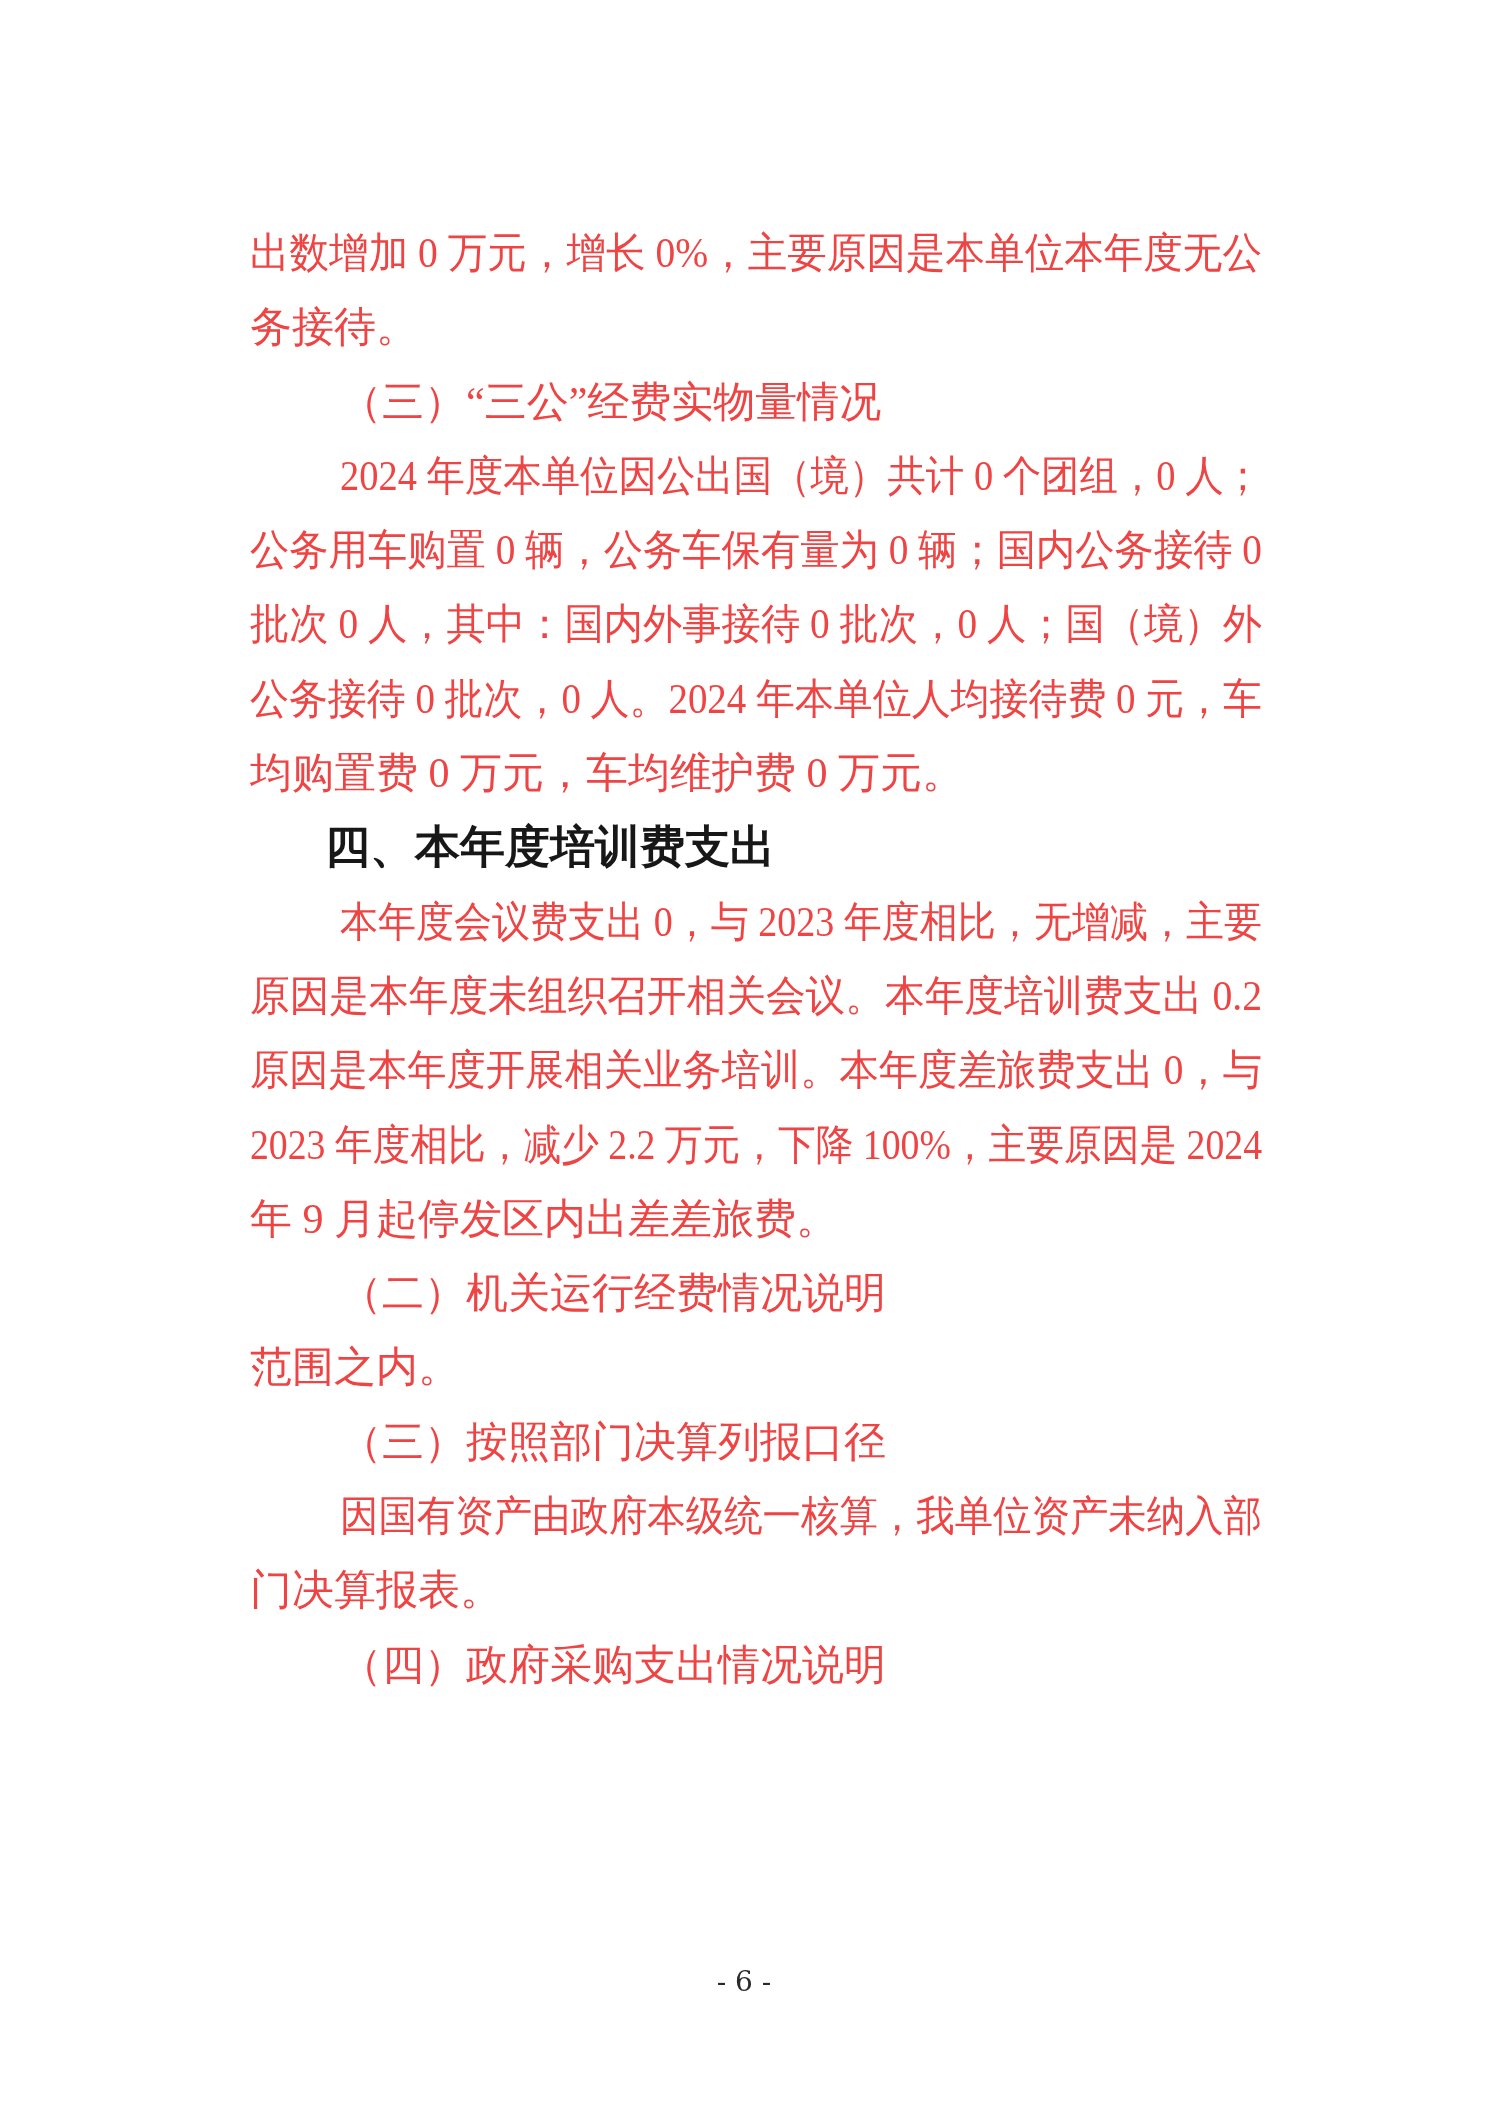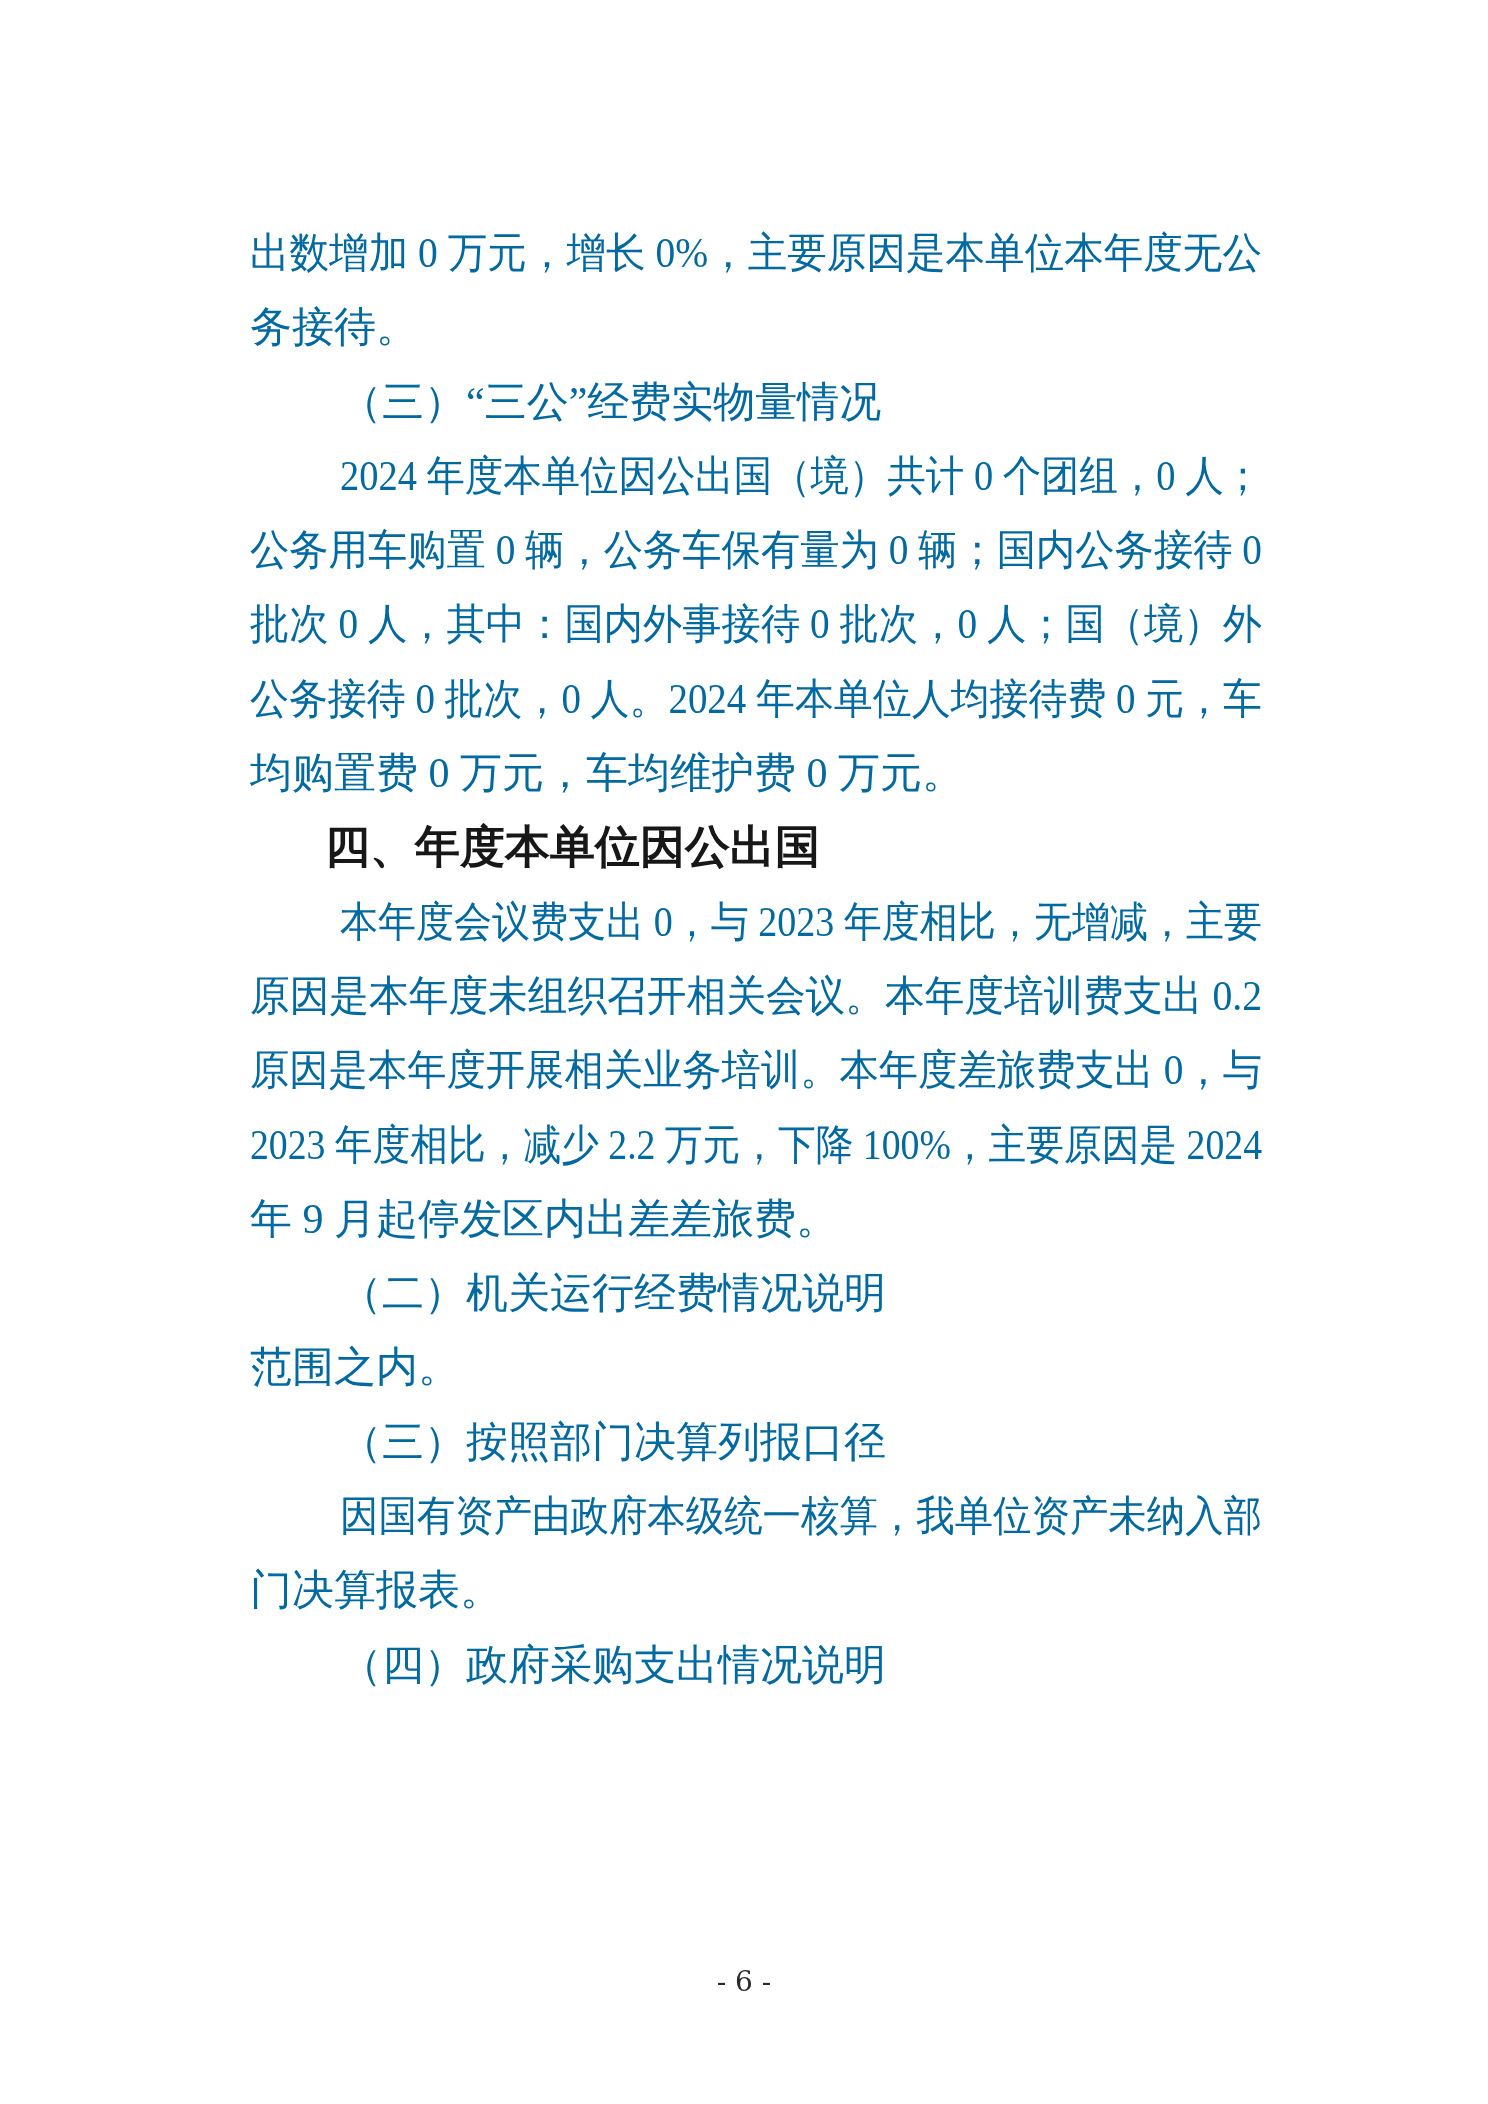--- a/index.html
+++ b/index.html
@@ -16,21 +16,21 @@
   }
   .content {
     position: absolute;
     left: 250px; top: 216px;
     width: 1012px;
   }
   .tline {
     height: 74.3px;
     line-height: 74.3px;
     font-size: 42px;
-    color: #0369a1;
+    color: #ef4444;
     letter-spacing: 0px;
     white-space: nowrap;
   }
   .tline.indent { padding-left: 90px; }
   .tline.heading {
     font-family: "Liberation Sans", "DejaVu Sans", sans-serif;
     font-weight: 700;
     font-size: 45px;
     color: #171717;
   }
@@ -57,21 +57,21 @@
 <div class="page">
   <div class="content">
       <div class="tline"><span class="tl-inner" style="transform: scaleX(0.941833);">出数增加 0 万元，增长 0%，主要原因是本单位本年度无公</span></div>
       <div class="tline"><span class="tl-inner">务接待。</span></div>
       <div class="tline indent"><span class="tl-inner">（三）“三公”经费实物量情况</span></div>
       <div class="tline indent"><span class="tl-inner" style="transform: scaleX(0.914683);">2024 年度本单位因公出国（境）共计 0 个团组，0 人；</span></div>
       <div class="tline"><span class="tl-inner" style="transform: scaleX(0.935737);">公务用车购置 0 辆，公务车保有量为 0 辆；国内公务接待 0</span></div>
       <div class="tline"><span class="tl-inner" style="transform: scaleX(0.935737);">批次 0 人，其中：国内外事接待 0 批次，0 人；国（境）外</span></div>
       <div class="tline"><span class="tl-inner" style="transform: scaleX(0.92674);">公务接待 0 批次，0 人。2024 年本单位人均接待费 0 元，车</span></div>
       <div class="tline"><span class="tl-inner">均购置费 0 万元，车均维护费 0 万元。</span></div>
-      <div class="tline heading indent"><span class="tl-inner">四、年度本单位因公出国</span></div>
+      <div class="tline heading indent"><span class="tl-inner">四、本年度培训费支出</span></div>
       <div class="tline indent"><span class="tl-inner" style="transform: scaleX(0.905253);">本年度会议费支出 0，与 2023 年度相比，无增减，主要</span></div>
       <div class="tline"><span class="tl-inner" style="transform: scaleX(0.944911);">原因是本年度未组织召开相关会议。本年度培训费支出 0.2</span></div>
       <div class="tline"><span class="tl-inner" style="transform: scaleX(0.935737);">原因是本年度开展相关业务培训。本年度差旅费支出 0，与</span></div>
       <div class="tline"><span class="tl-inner" style="transform: scaleX(0.897959);">2023 年度相比，减少 2.2 万元，下降 100%，主要原因是 2024</span></div>
       <div class="tline"><span class="tl-inner">年 9 月起停发区内出差差旅费。</span></div>
       <div class="tline indent"><span class="tl-inner">（二）机关运行经费情况说明</span></div>
       <div class="tline"><span class="tl-inner">范围之内。</span></div>
       <div class="tline indent"><span class="tl-inner">（三）按照部门决算列报口径</span></div>
       <div class="tline indent"><span class="tl-inner" style="transform: scaleX(0.914683);">因国有资产由政府本级统一核算，我单位资产未纳入部</span></div>
       <div class="tline"><span class="tl-inner">门决算报表。</span></div>

